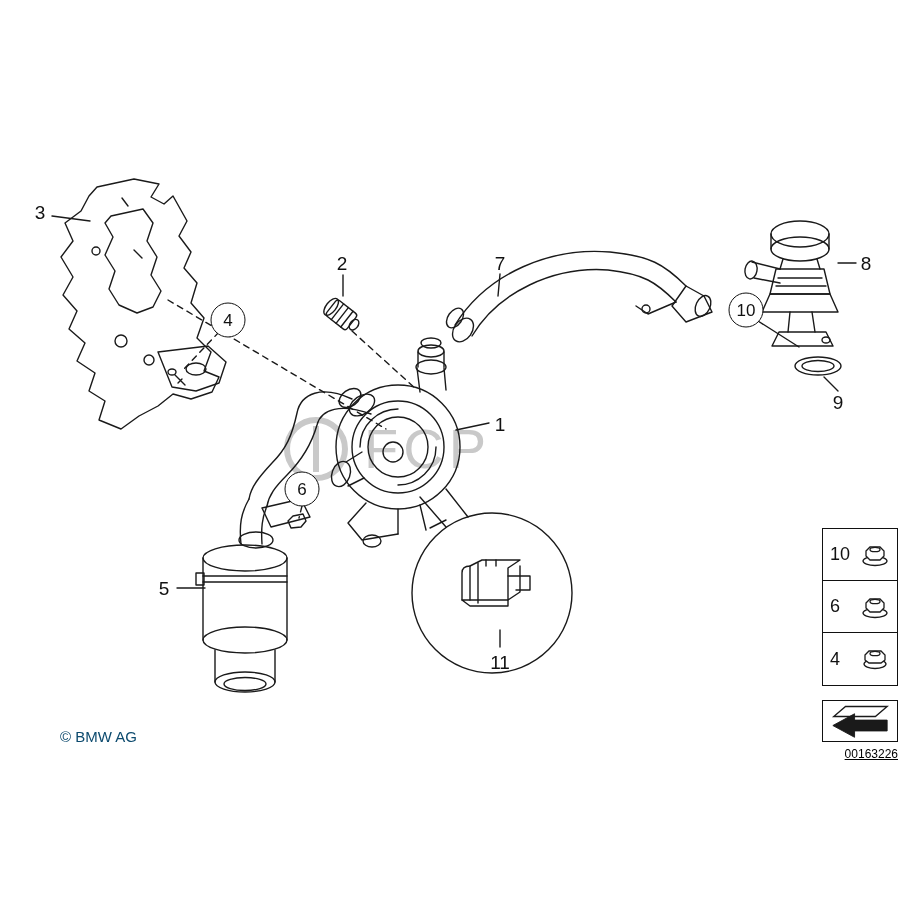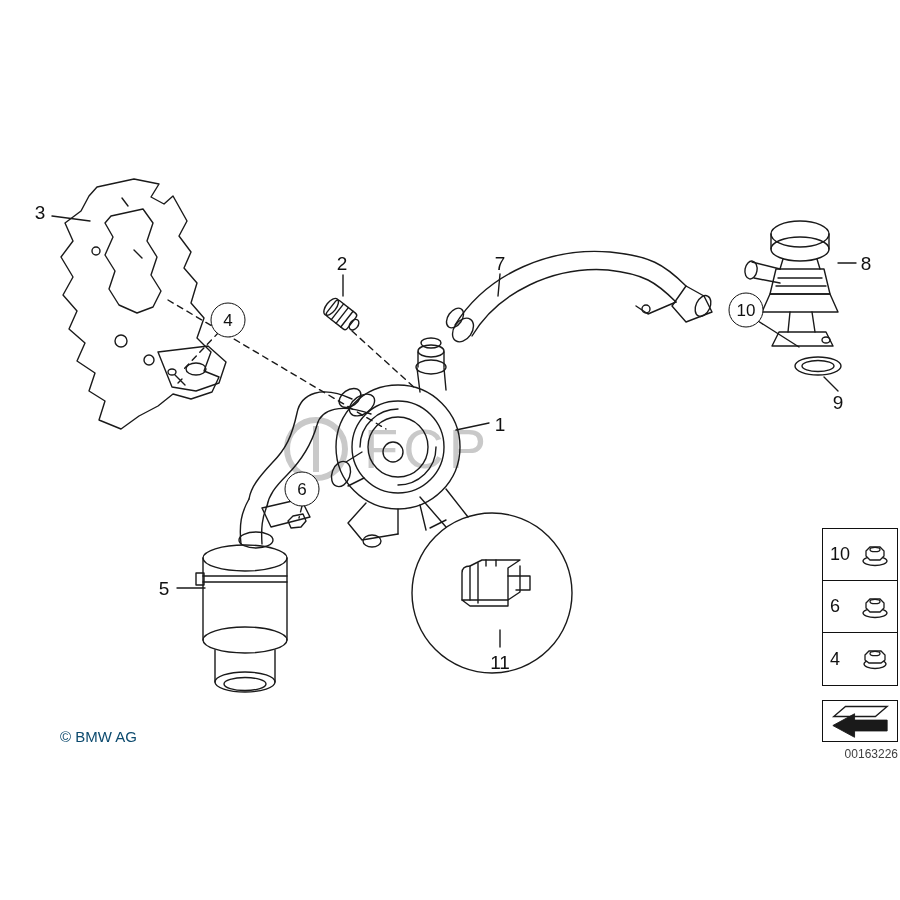--- a/index.html
+++ b/index.html
@@ -33,21 +33,21 @@
   .legend-row:last-child{border-bottom:none;}
   .legend-num{font-size:18px;}
 
   
   .arrowbox{position:absolute;left:822px;top:700px;width:76px;height:42px;
             border:1.6px solid #111;box-sizing:border-box;display:flex;
             align-items:center;justify-content:center;background:#fff;}
 
   .copyright{position:absolute;left:44px;top:728px;font-size:15px;color:#0c4a6e;margin-left:16px;}
   .diagnum{position:absolute;left:818px;top:747px;width:80px;text-align:right;
-           font-size:12px;color:#404040;}
+           font-size:12px;color:#000000;text-decoration:underline;}
 </style>
 </head>
 <body>
 
 <div class="stage">
 
   <div class="watermark">
     <span class="wm-logo"></span>
     <span class="wm-word">FCP</span>
   </div>

